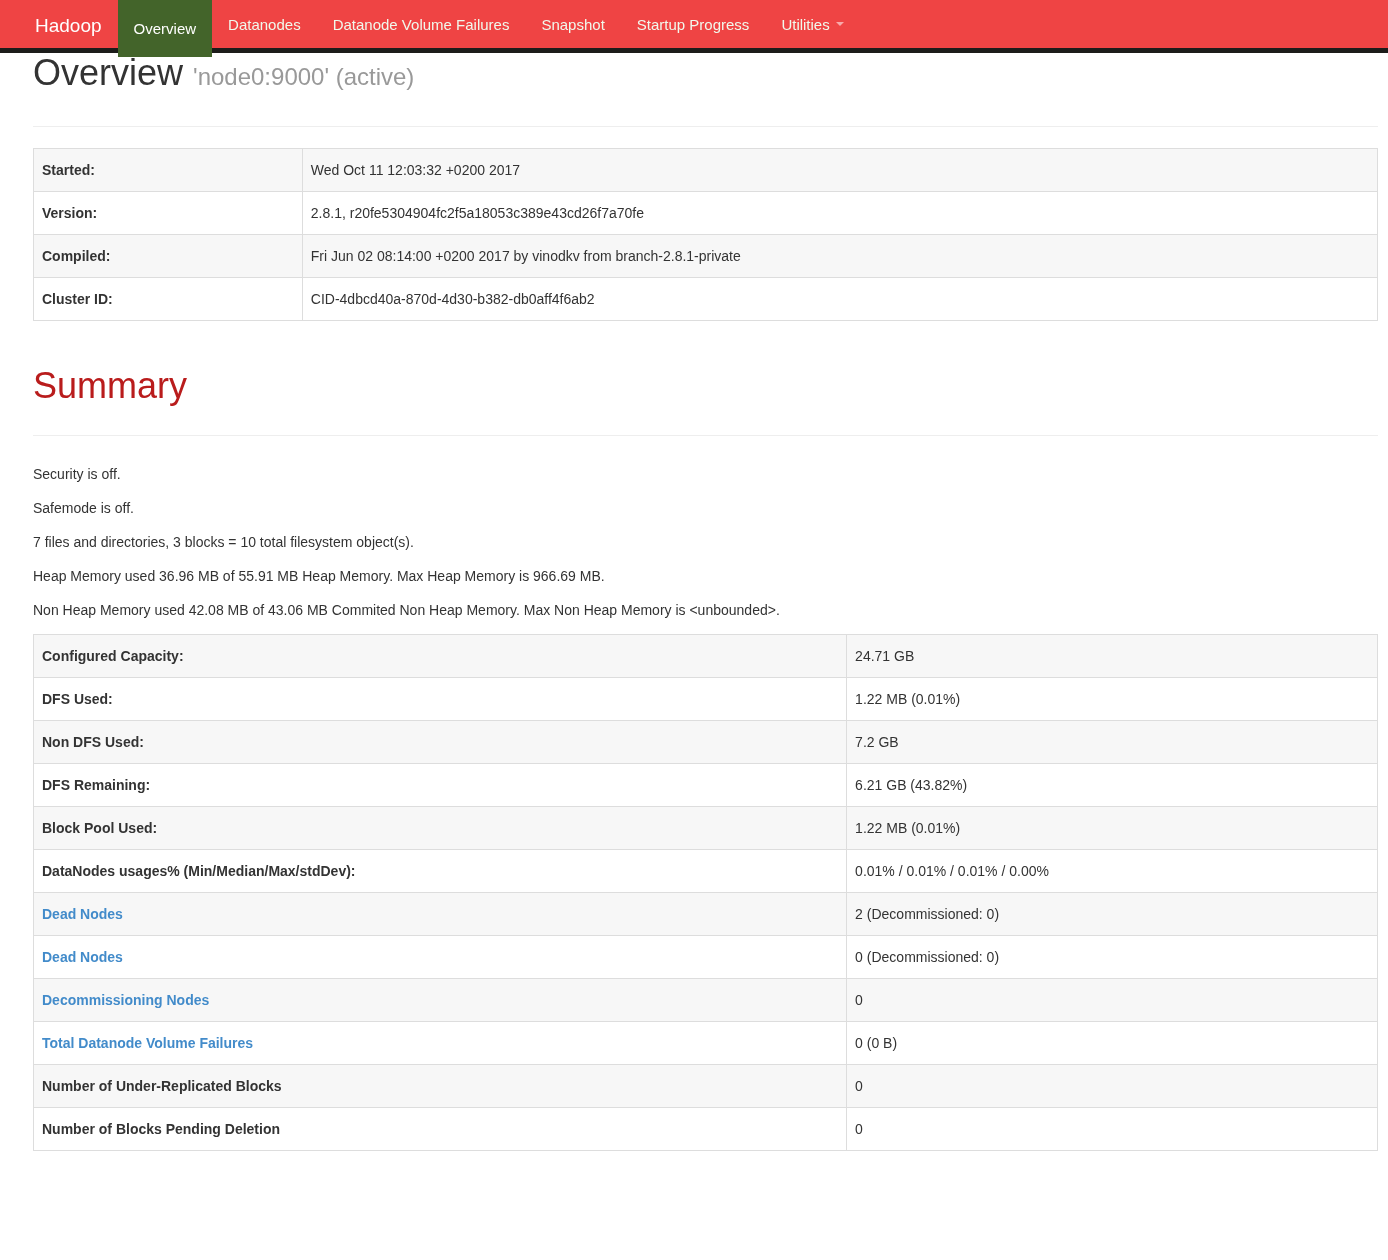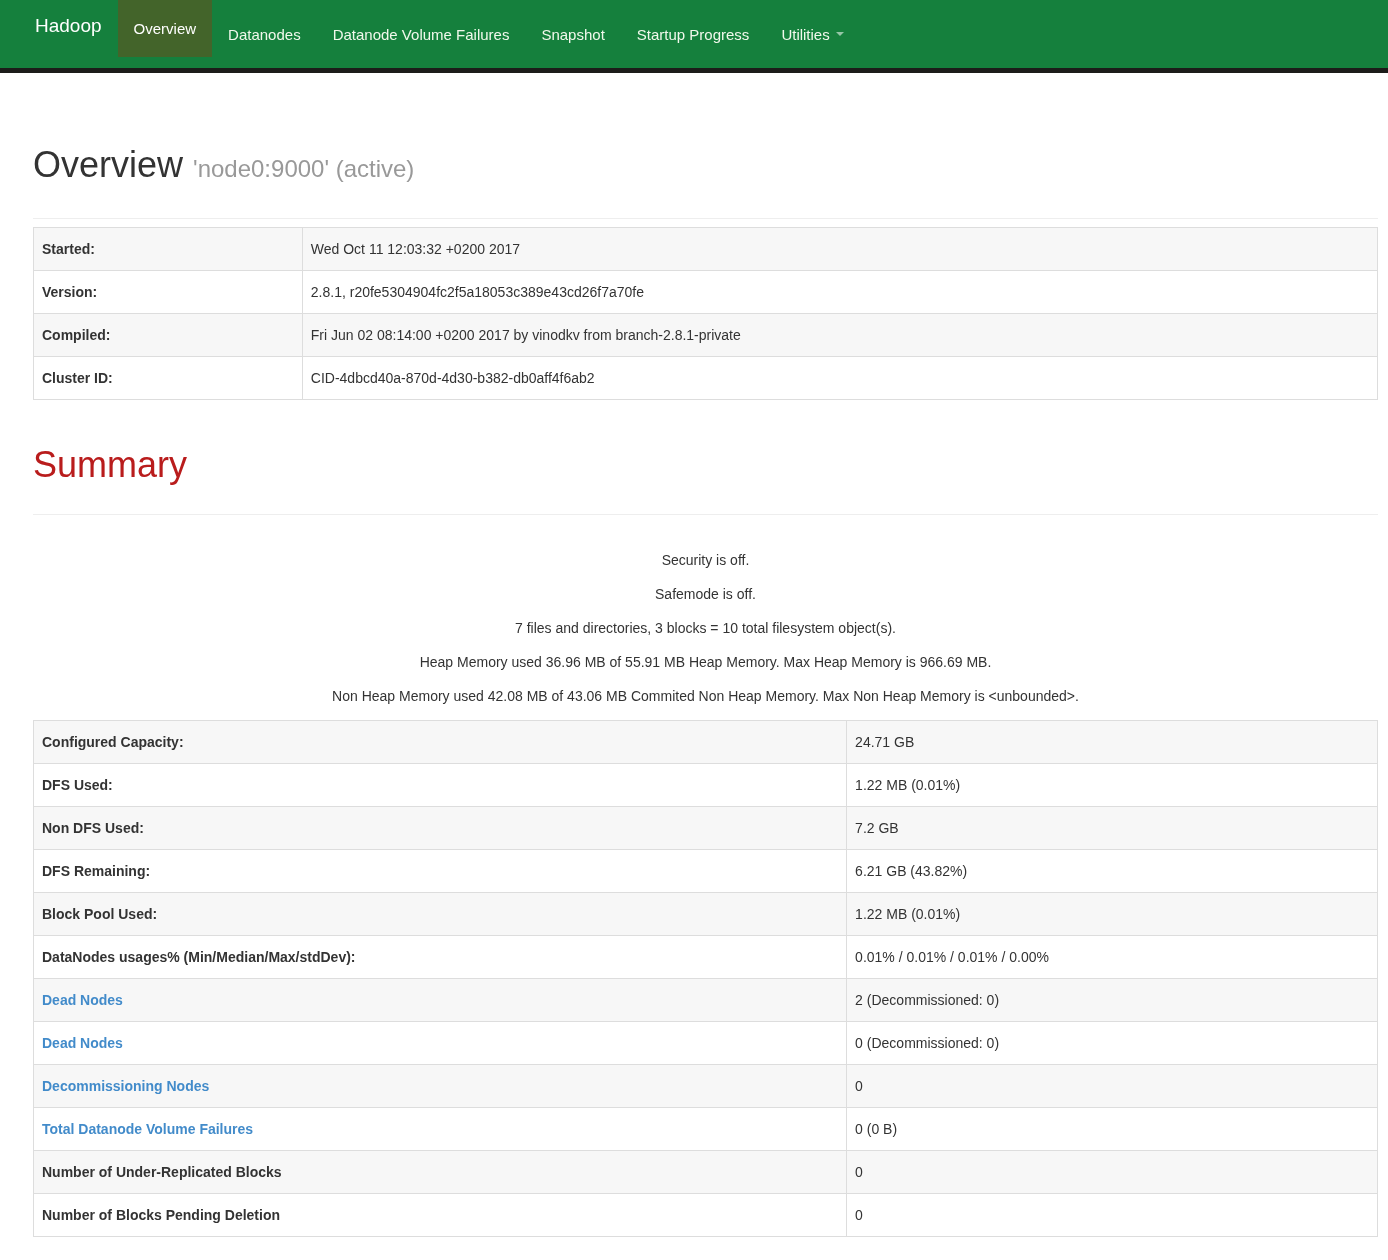--- a/index.html
+++ b/index.html
@@ -9,22 +9,22 @@
     overflow: hidden;
     background: #ffffff;
     font-family: "Liberation Sans", sans-serif;
     color: #333;
     font-size: 14px;
   }
 
   
   .navbar {
     width: 100%;
-    height: 68px;
-    background: #15803d;
+    height: 48px;
+    background: #ef4444;
     display: flex;
     align-items: stretch;
     position: relative;
   }
   .navbar-border {
     width: 100%;
     height: 5px;
     background: #1c1c1a;
   }
   .brand {
@@ -65,21 +65,20 @@
     border-left: 4px solid transparent;
     border-right: 4px solid transparent;
     border-top: 4px solid rgba(255,255,255,0.55);
   }
 
   
   .content {
     padding: 0 10px 0 33px;
   }
   .page-header {
-    margin-top: 72px;
     padding-bottom: 29px;
     border-bottom: 1px solid #eeeeee;
   }
   .page-header h1 {
     margin: 0;
     font-size: 36px;
     font-weight: normal;
     line-height: 40px;
     color: #333;
   }
@@ -109,27 +108,27 @@
   }
   table.kv th, table.kv td {
     border: 1px solid #ddd;
     padding: 11px 8px;
     line-height: 20px;
     text-align: left;
     vertical-align: top;
   }
   table.kv th { font-weight: bold; color: #333; }
   table.kv tbody tr:nth-child(odd) { background: #f7f7f7; }
-  table.info-table { margin-top: 8px; }
+  table.info-table { margin-top: 21px; }
   table.info-table th { width: 20%; }
   table.summary-table { margin-top: 0; }
   table.summary-table th { width: 60.5%; }
 
   
-  .summary-text { margin-top: 35px; text-align: center; }
+  .summary-text { margin-top: 28px; }
   .summary-text p {
     margin: 0 0 14px 0;
     font-size: 14px;
     line-height: 20px;
   }
 
   a.tbl-link {
     color: #428bca;
     text-decoration: none;
     font-weight: bold;

